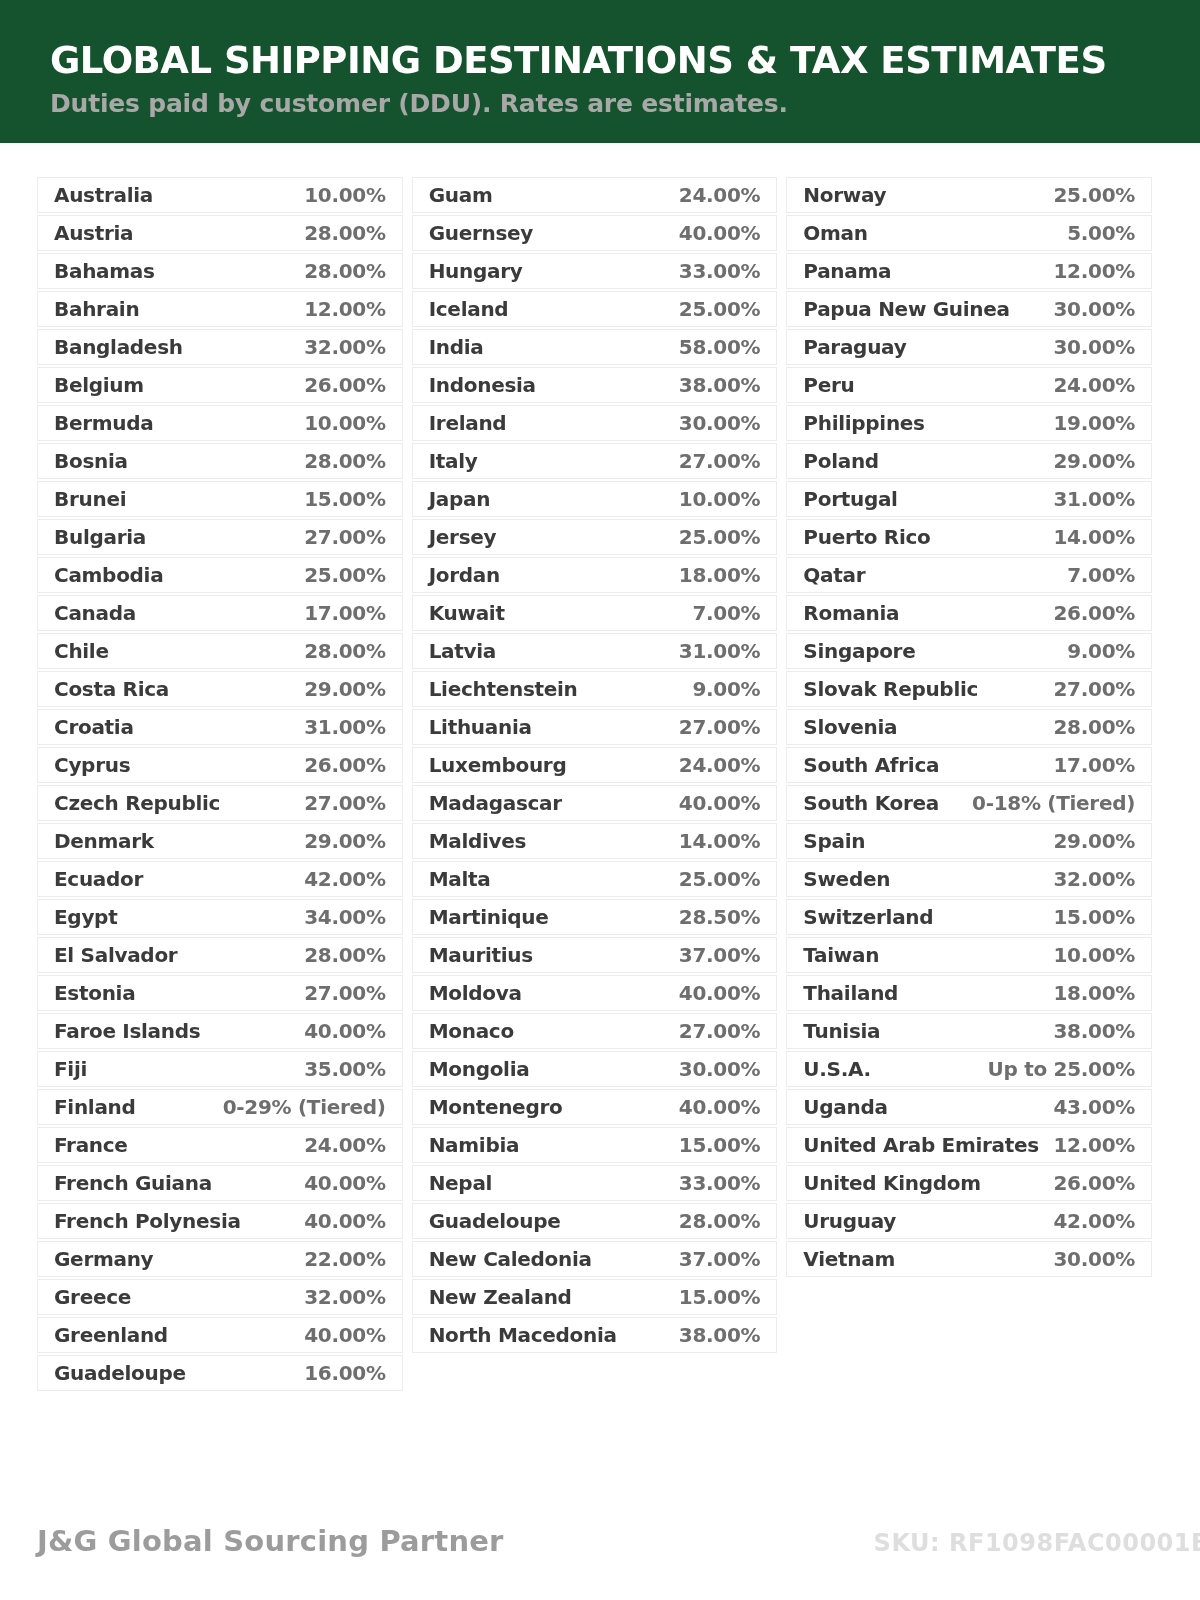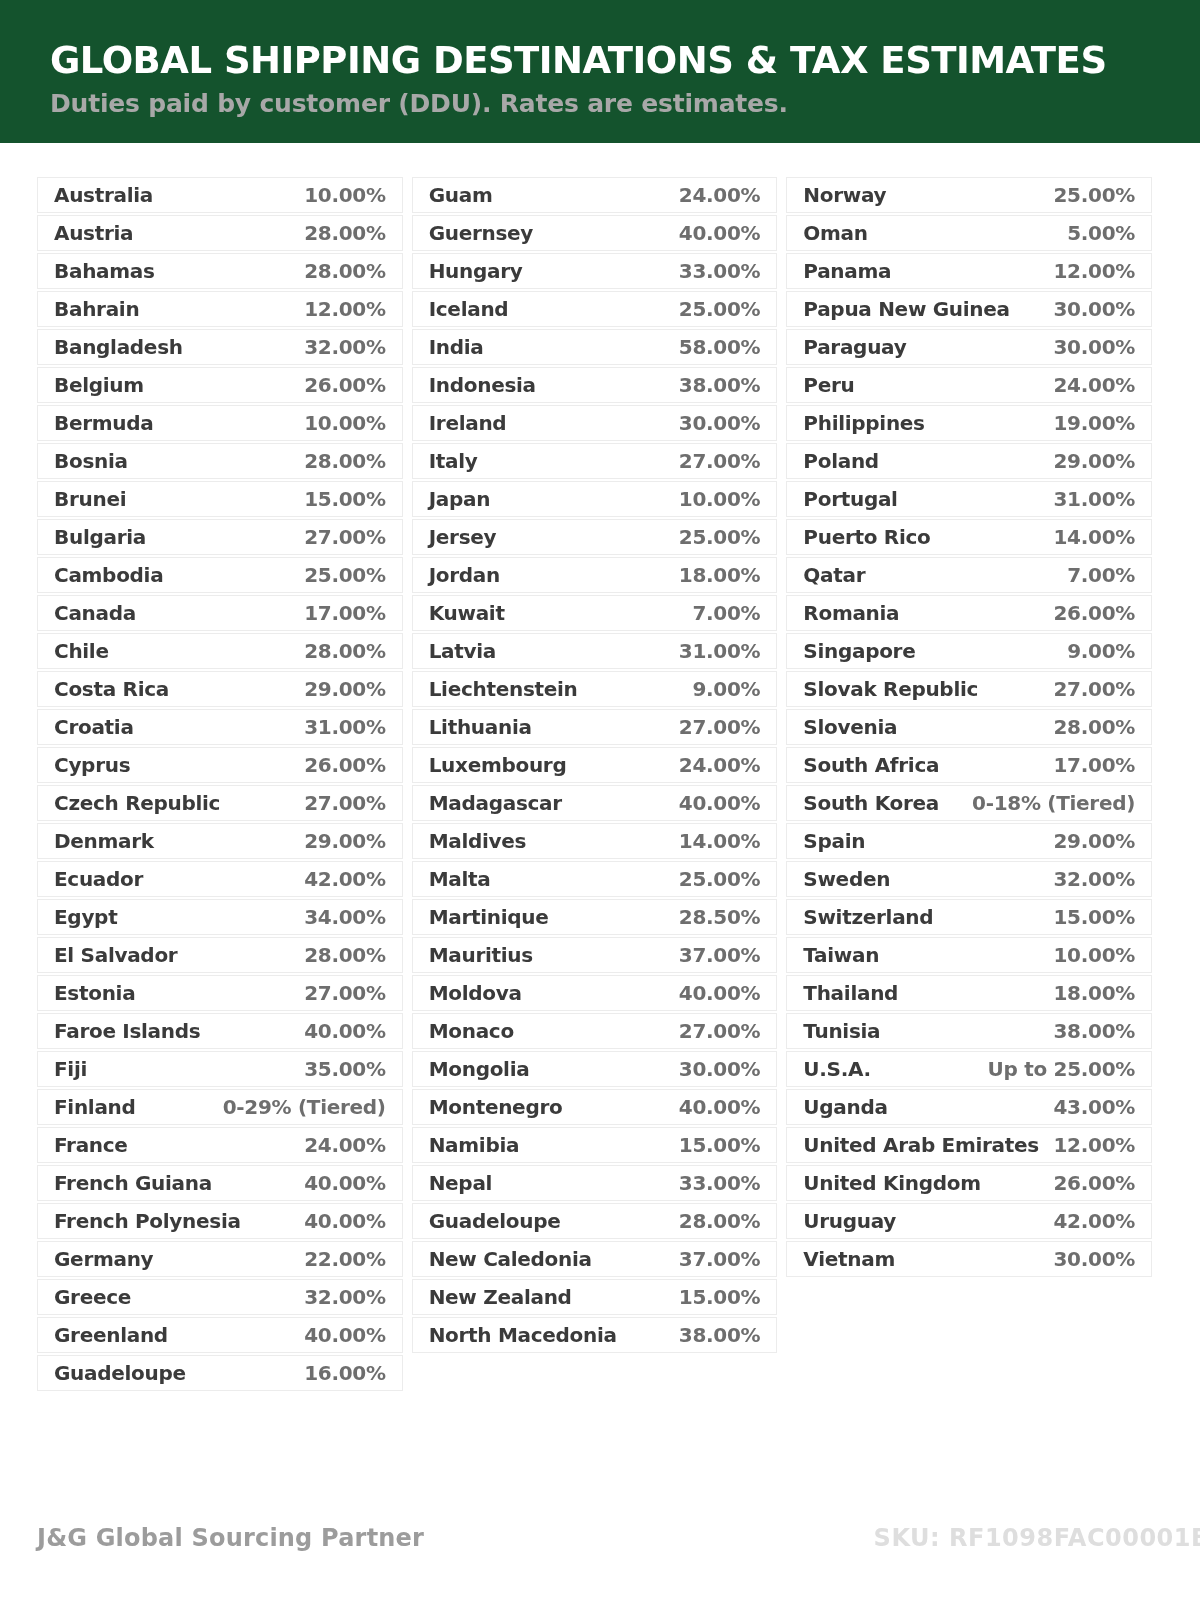--- a/index.html
+++ b/index.html
@@ -79,21 +79,21 @@
   .footer {
     position: absolute;
     top: 1524px;
     left: 37px;
     width: 1190px; 
     display: flex;
     justify-content: space-between;
     align-items: baseline;
   }
   .brand {
-    font-size: 24px;
+    font-size: 29px;
     font-weight: bold;
     color: #9c9c9c;
     letter-spacing: 0.2px;
   }
   .sku {
     font-size: 24px;
     font-weight: bold;
     color: #dedede;
     letter-spacing: 0.5px;
     white-space: nowrap;

